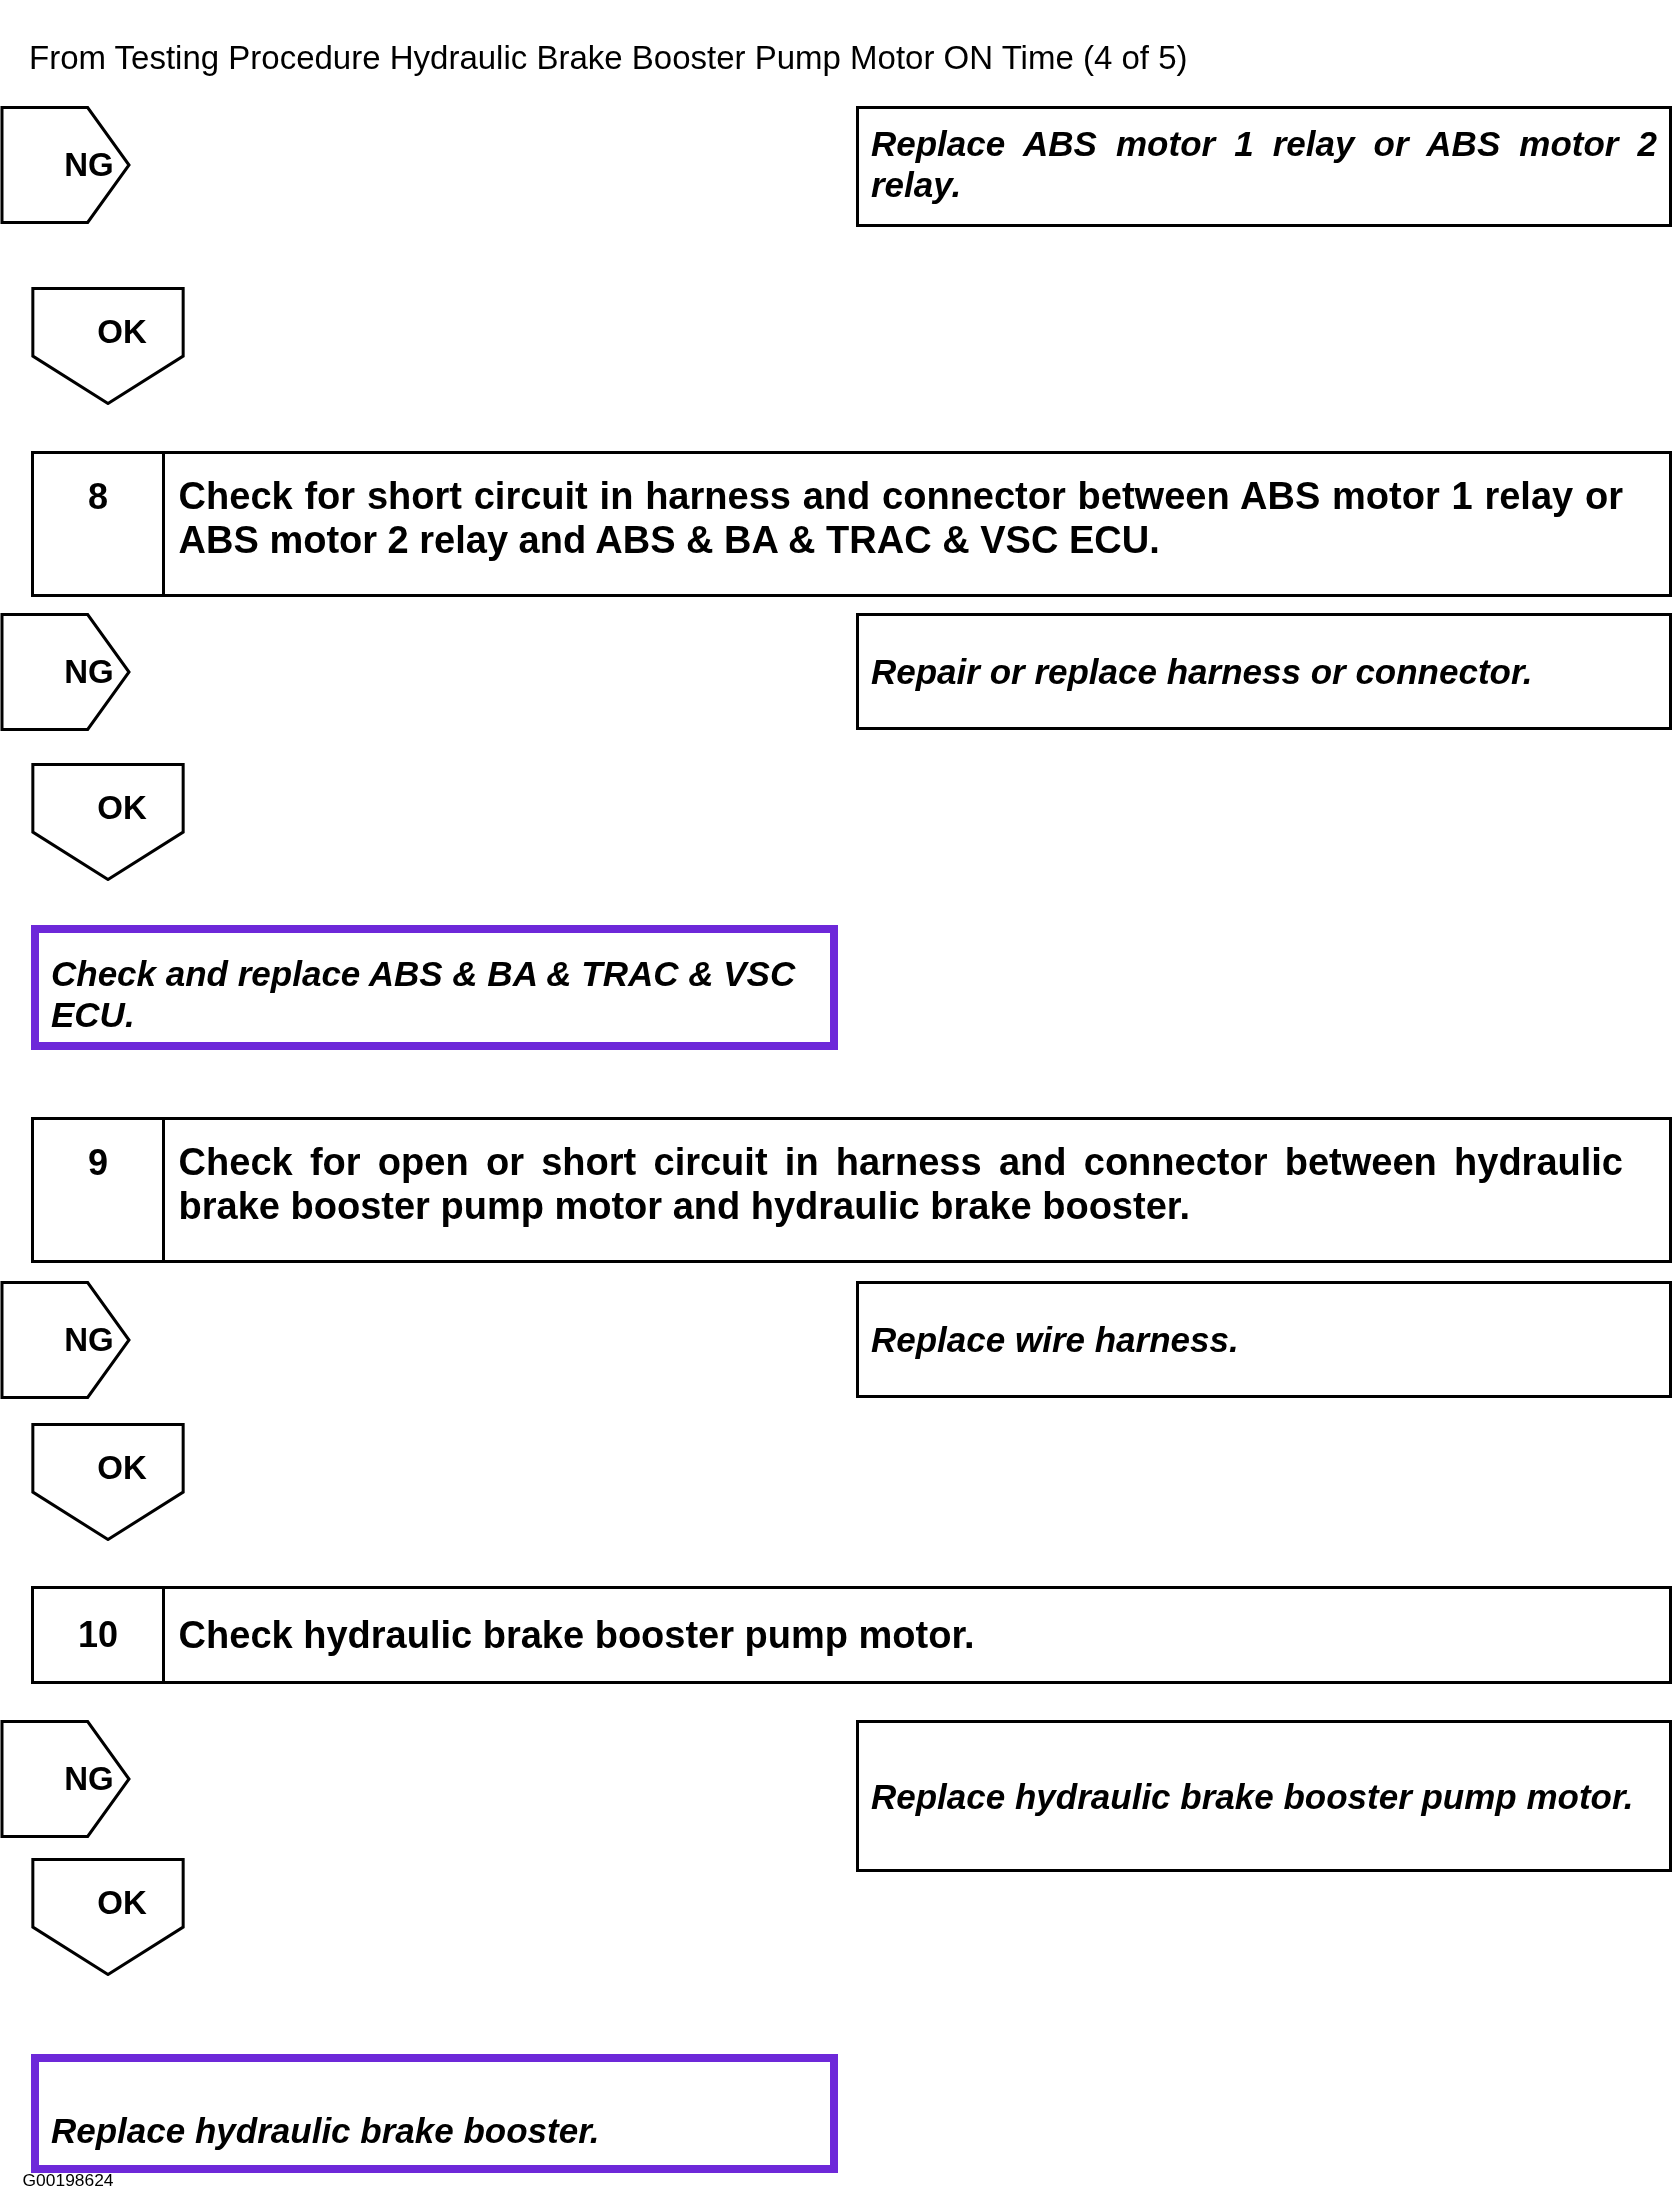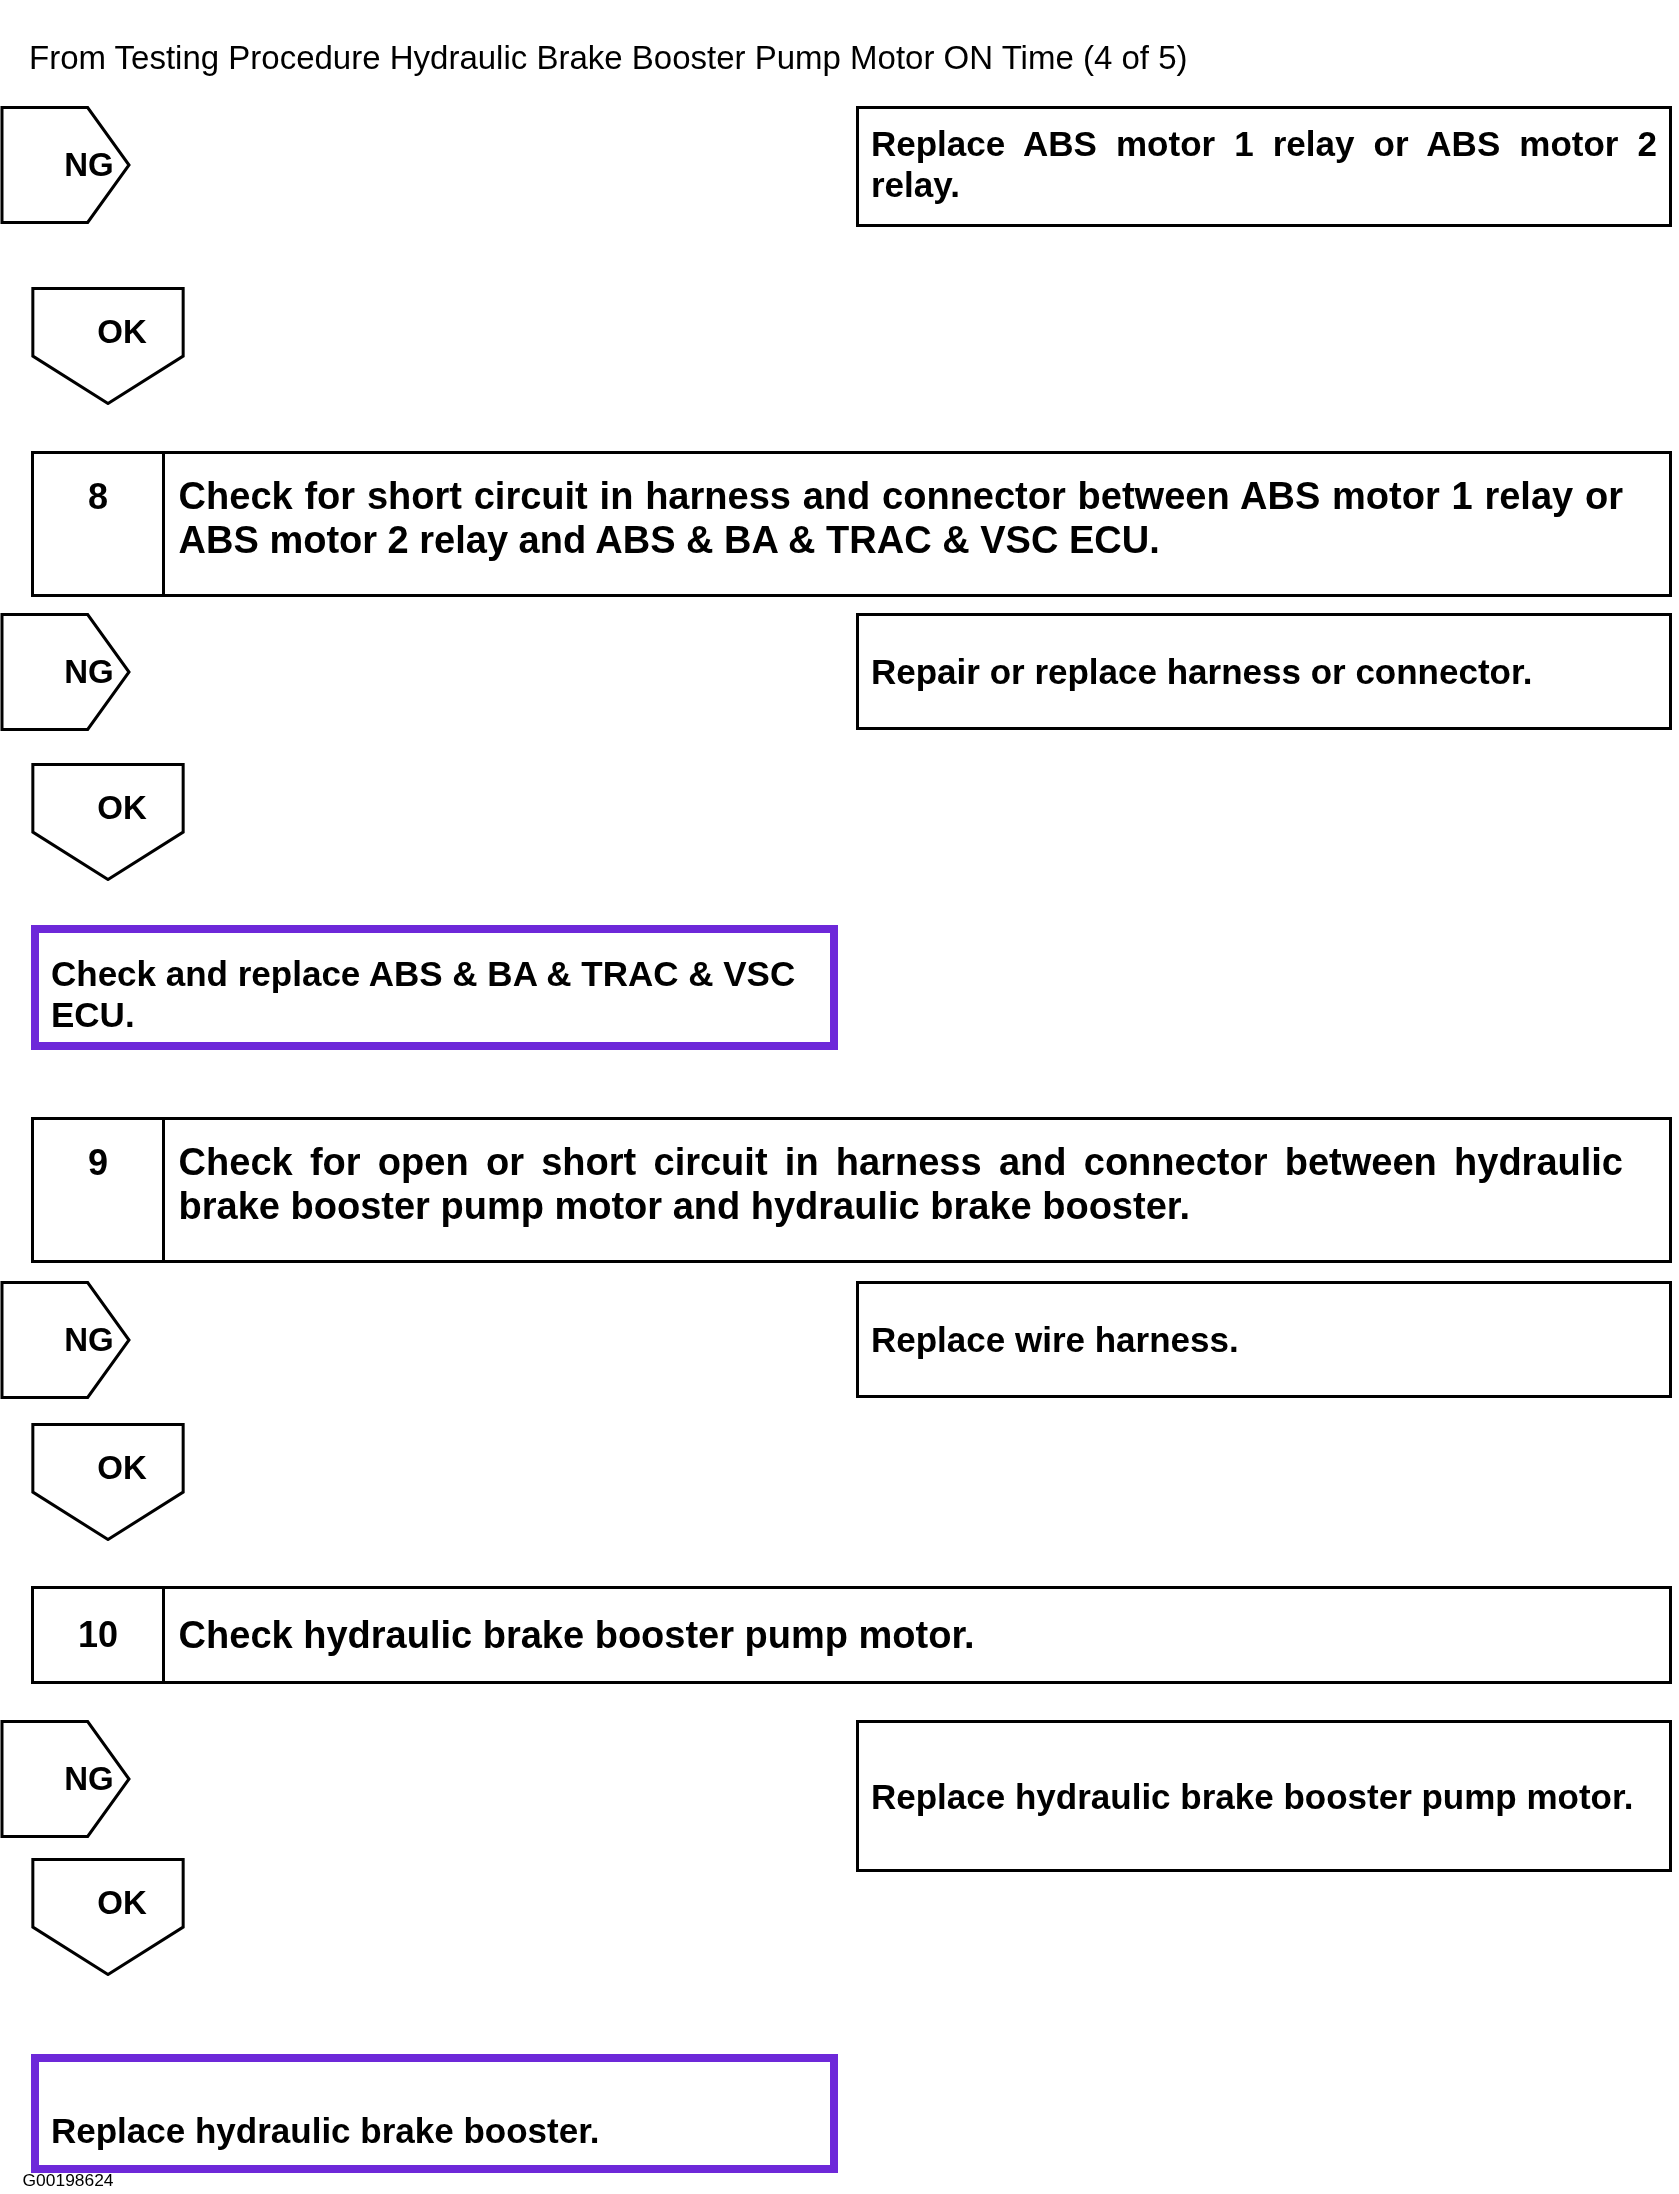--- a/index.html
+++ b/index.html
@@ -83,21 +83,21 @@
     padding: 0 12px;
     font-size: 35px;
     font-weight: 700;
     line-height: 41px;
   }
   .abox.top {
     align-items: flex-start;
     padding-top: 13.6px;
   }
   .abox.top .atext { text-align: justify; }
-  .atext { display: block; width: 100%; }
+  .atext { display: block; width: 100%; font-style: italic; }
   
   .sbox {
     position: absolute;
     left: 31px;
     width: 1641px;
     border: 3px solid #000000;
     box-sizing: border-box;
     background: #ffffff;
     display: flex;
   }

